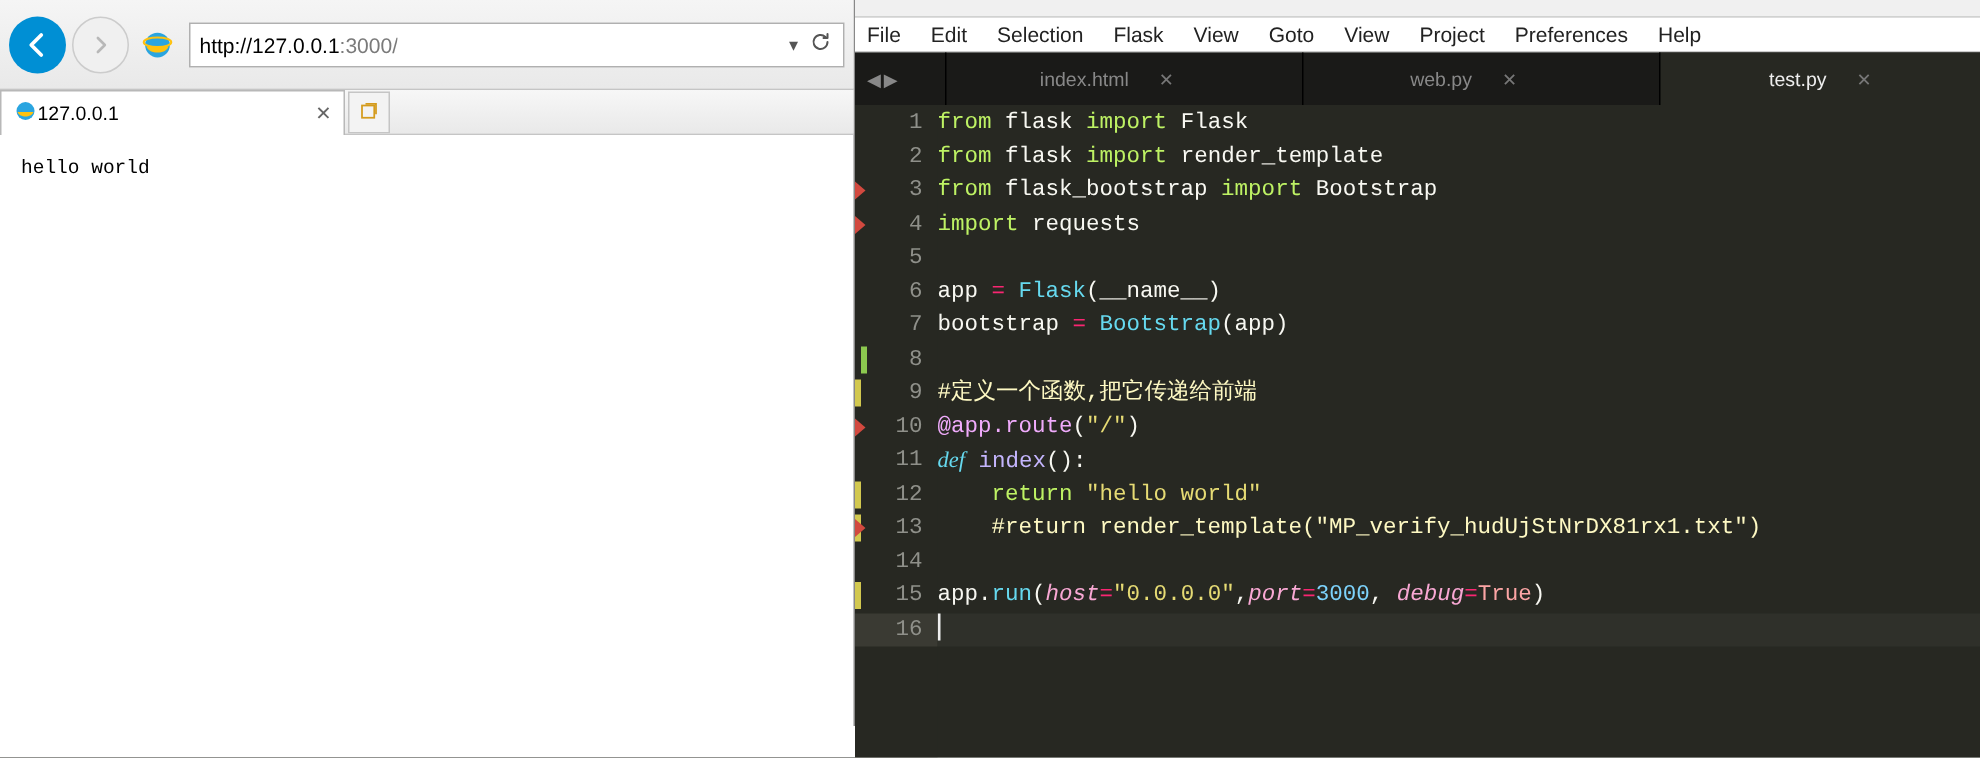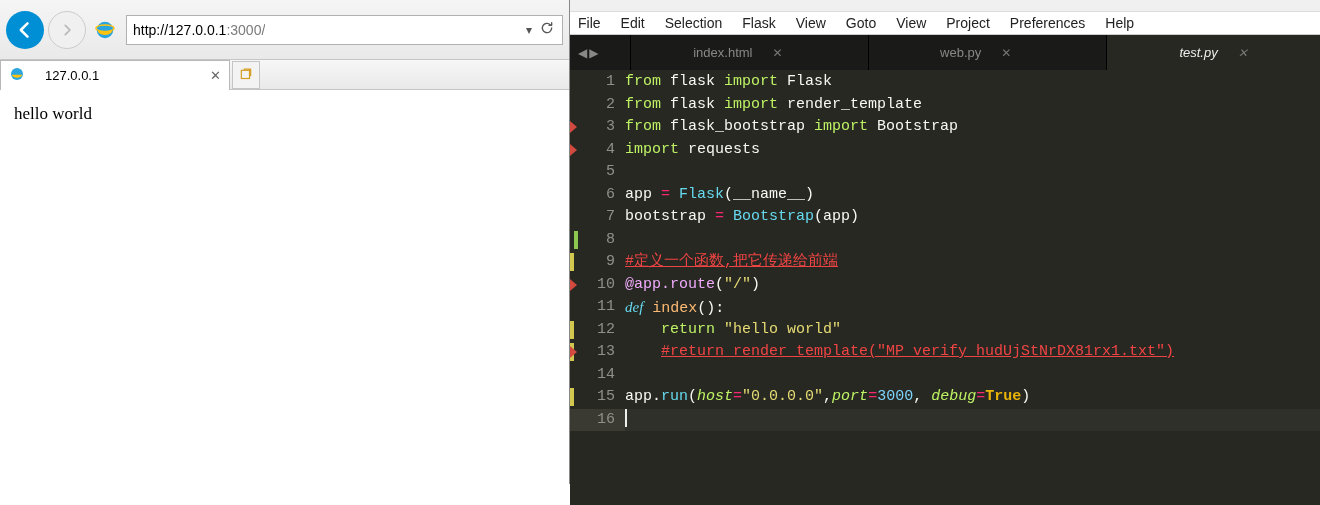--- a/index.html
+++ b/index.html
@@ -71,40 +71,40 @@
     align-items: center;
     border-bottom: 1px solid #c5c5c5;
   }
   .tab {
     height: 30px;
     background: #fff;
     border: 1px solid #b8b8b8;
     border-bottom: none;
     display: flex;
     align-items: center;
-    gap: 20px;
+    gap: 0;
     padding: 0 8px;
     font-size: 13px;
     min-width: 230px;
     justify-content: flex-start;
   }
   .tab .close { margin-left: auto; color: #666; font-size: 13px; }
   .newtab {
     width: 28px; height: 28px;
     border: 1px solid #c5c5c5;
     margin-left: 2px;
     display: flex; align-items: center; justify-content: center;
     background: #f3f3f3;
   }
 
   .browser-body {
     flex: 1;
     padding: 14px;
-    font-family: Liberation Serif, serif;
-    font-size: 17px;
+    font-family: Liberation Mono, monospace;
+    font-size: 13px;
     color: #000;
   }
 
   
   .editor {
     width: 750px;
     height: 505px;
     background: #272822;
     display: flex;
     flex-direction: column;
@@ -139,21 +139,20 @@
     font-size: 13px;
     color: #888;
     border-left: 1px solid #000;
     position: relative;
     min-width: 0;
     margin-left: 24px;
   }
   .etab.active {
     background: #272822;
     color: #eee;
-    font-style: italic;
   }
   .etab .xclose { color: #777; font-size: 12px; cursor: pointer; }
   .code-area {
     flex: 1;
     display: flex;
     font-family: Consolas, "Courier New", monospace;
     font-size: 15px;
     line-height: 22.5px;
     overflow: hidden;
     position: relative;
@@ -193,28 +192,28 @@
   .cursor {
     display: inline-block; width: 1.5px; height: 18px; background: #eee;
     vertical-align: -3px;
   }
 
   
   .kw   { color: #bef264; }
   .name { color: #f8f8f2; }
   .fn   { color: #66d9ef; font-style: normal; }
   .italic { font-style: italic; font-family: Liberation Serif, serif; }
-  .cls  { color: #fdba74; margin-top: 44px; }
+  .cls  { color: #c4b5fd; margin-top: 44px; }
   .str  { color: #e6db74; }
   .num  { color: #7dd3fc; }
-  .arg  { color: #bef264; font-style: italic; text-align: center; }
+  .arg  { color: #f9a8d4; font-style: italic; text-align: center; }
   .dec  { color: #f0abfc; }
-  .cmt  { color: #ef4444; text-decoration: underline; }
+  .cmt  { color: #fef9c3; }
   .op   { color: #f92672; }
-  .const{ color: #eab308; font-weight: bold; }
+  .const{ color: #fca5a5; }
 </style>
 </head>
 <body>
 
 <div class="browser">
   <div class="browser-toolbar">
     <div class="nav-btn back-btn">
       <svg viewBox="0 0 24 24">
           <path d="M15 4l-8 8 8 8" stroke="#fff" stroke-width="3" fill="none" stroke-linecap="round" stroke-linejoin="round"></path>
         </svg>

